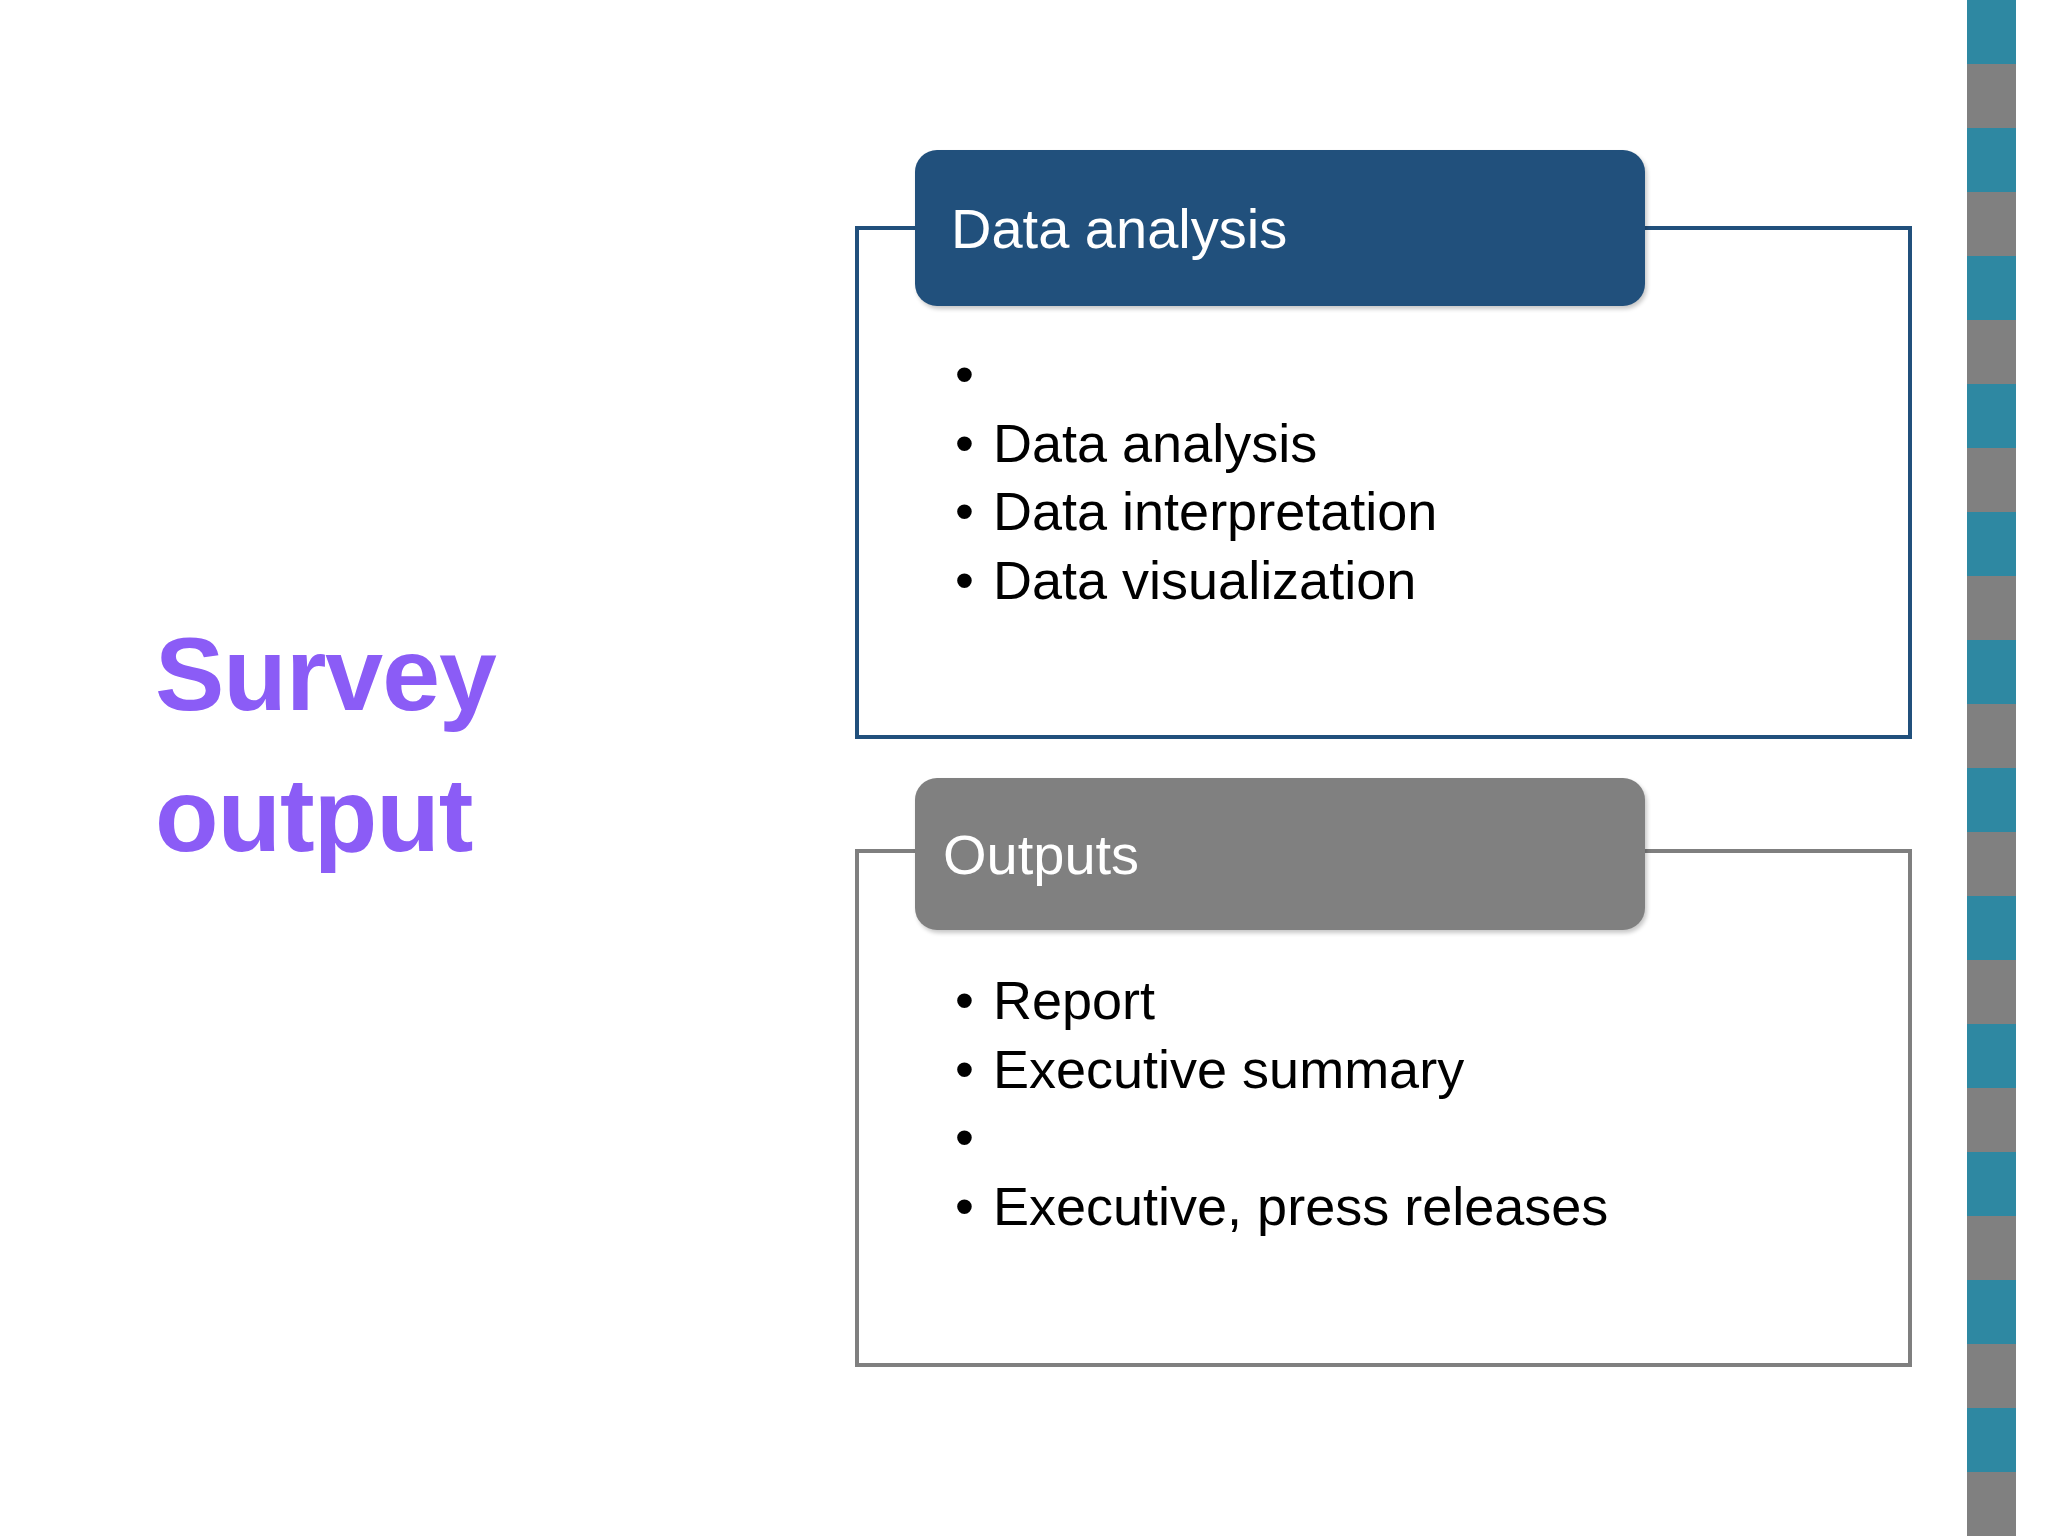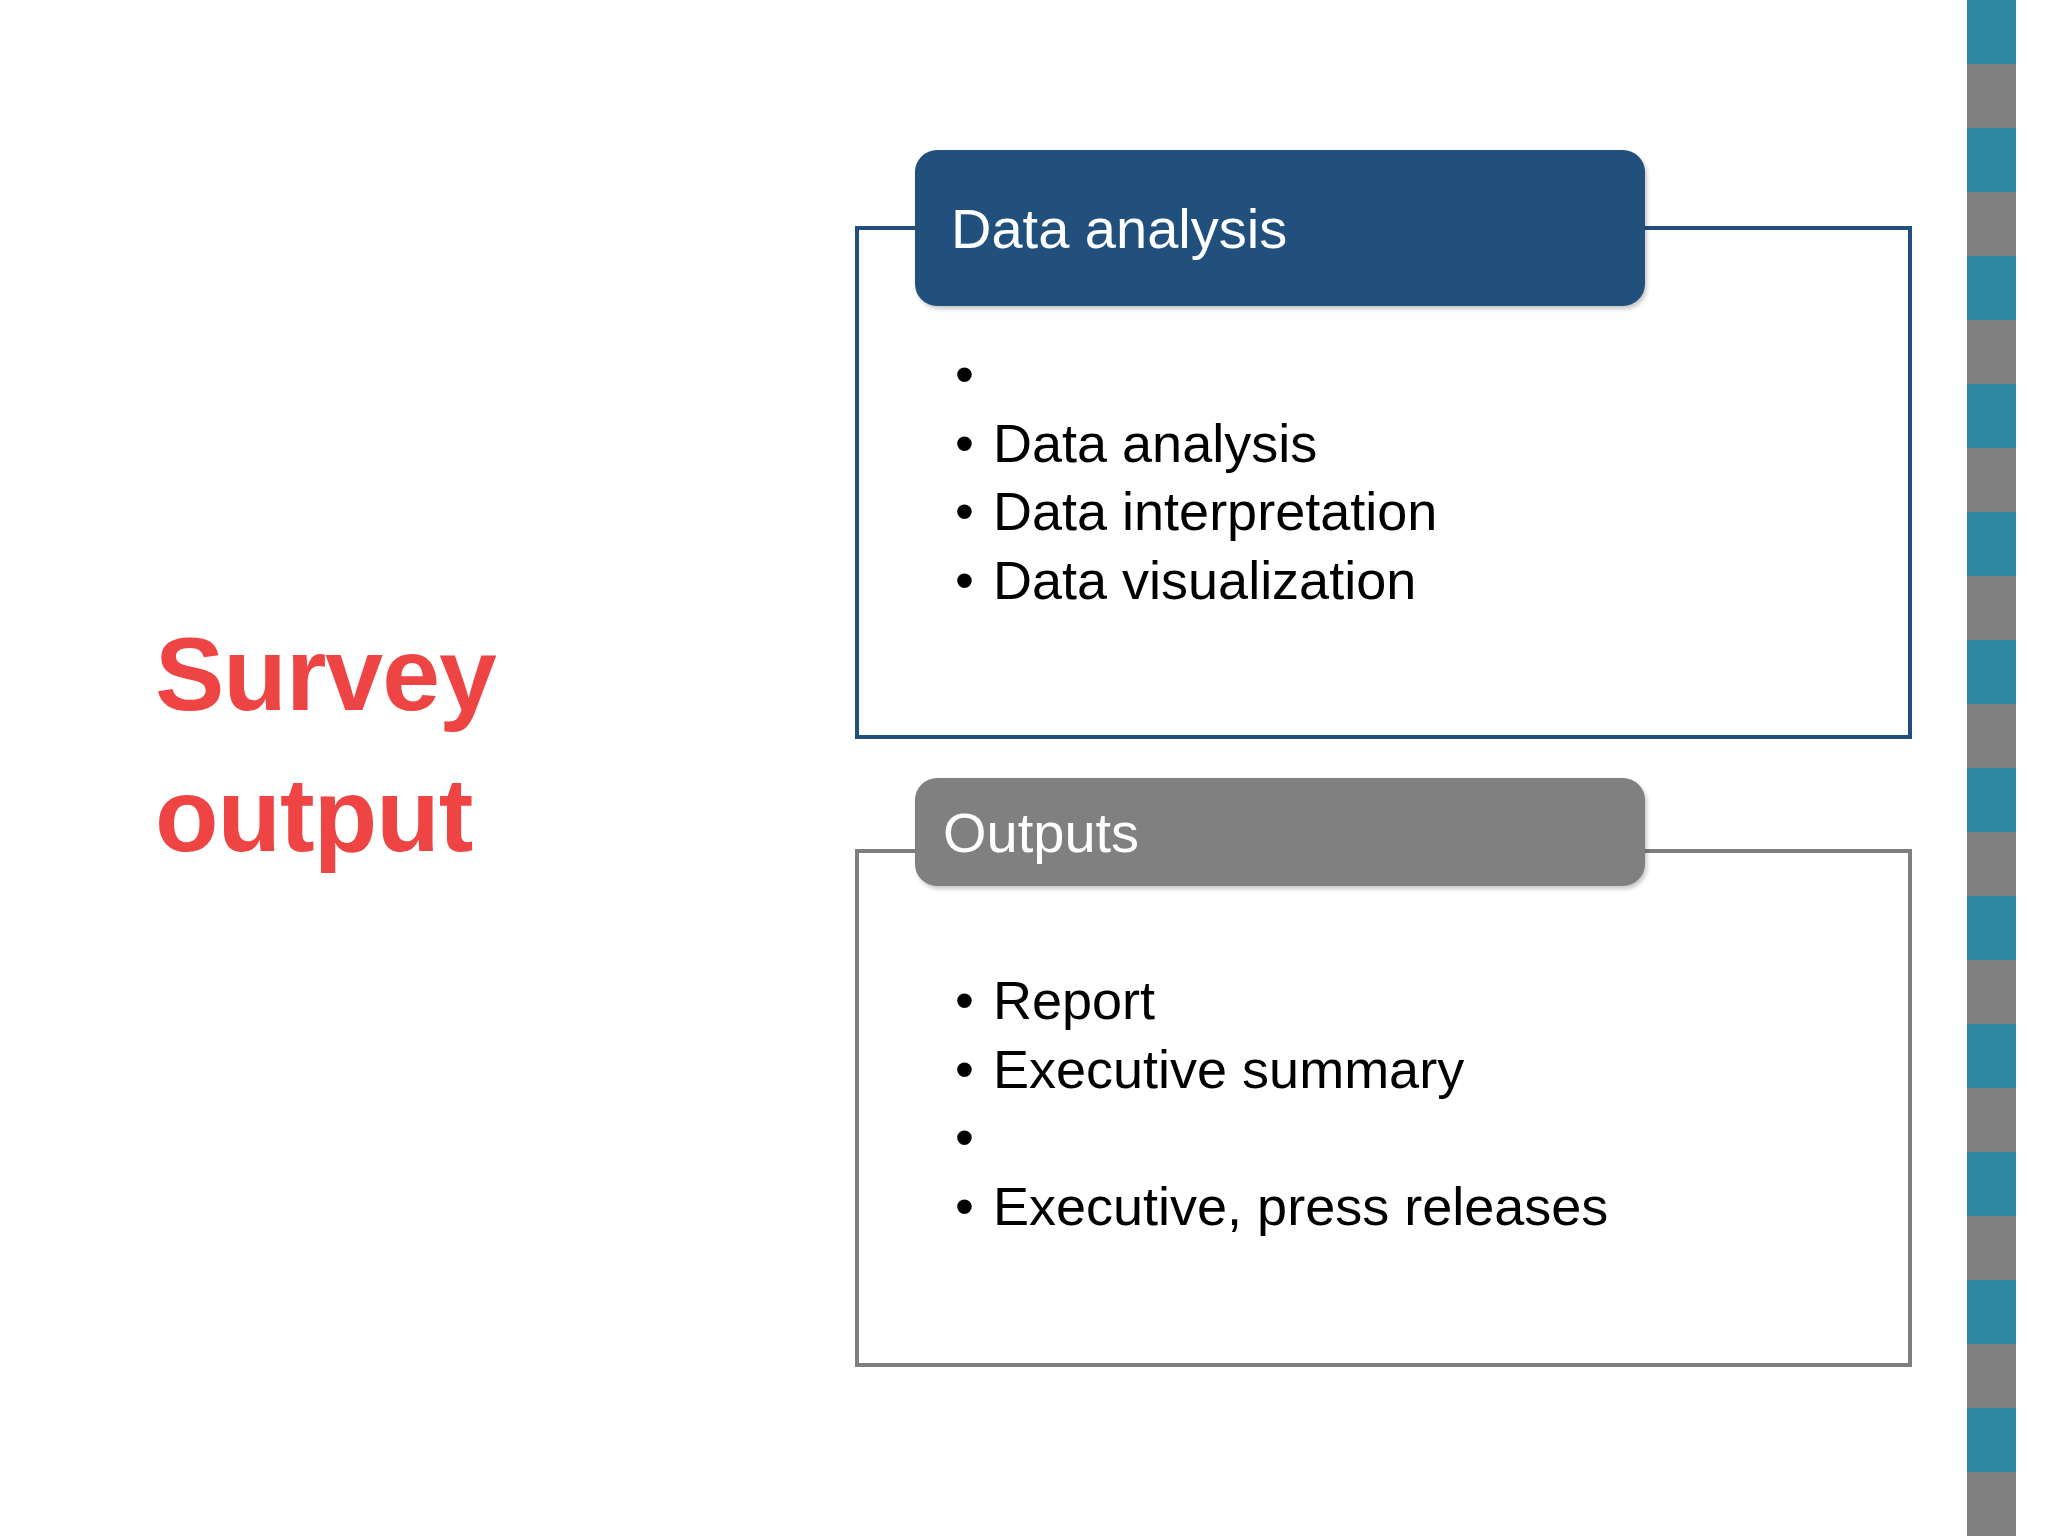--- a/index.html
+++ b/index.html
@@ -21,21 +21,21 @@
 
   
   #slide-title {
     position: absolute;
     left: 155px;
     top: 604px;
     width: 560px;
     font-size: 104px;
     font-weight: bold;
     line-height: 1.36;
-    color: #ef4444;
+    color: #8b5cf6;
     letter-spacing: -1px;
     white-space: pre-line;
     text-align: left;
   }
 
   
   .group {
     position: absolute;
   }
 
@@ -108,21 +108,21 @@
     left: 855px;
     top: 849px;
     width: 1057px;
     height: 518px;
     border: 4px solid #7F7F7F;
   }
   #group-outputs .header-chip {
     left: 915px;
     top: 778px;
     width: 730px;
-    height: 108px;
+    height: 152px;
     background: #808080;
     padding-left: 28px;
   }
   #group-outputs .bullet-list {
     left: 955px;
     top: 966px;
   }
 
   
   #right-stripe {

